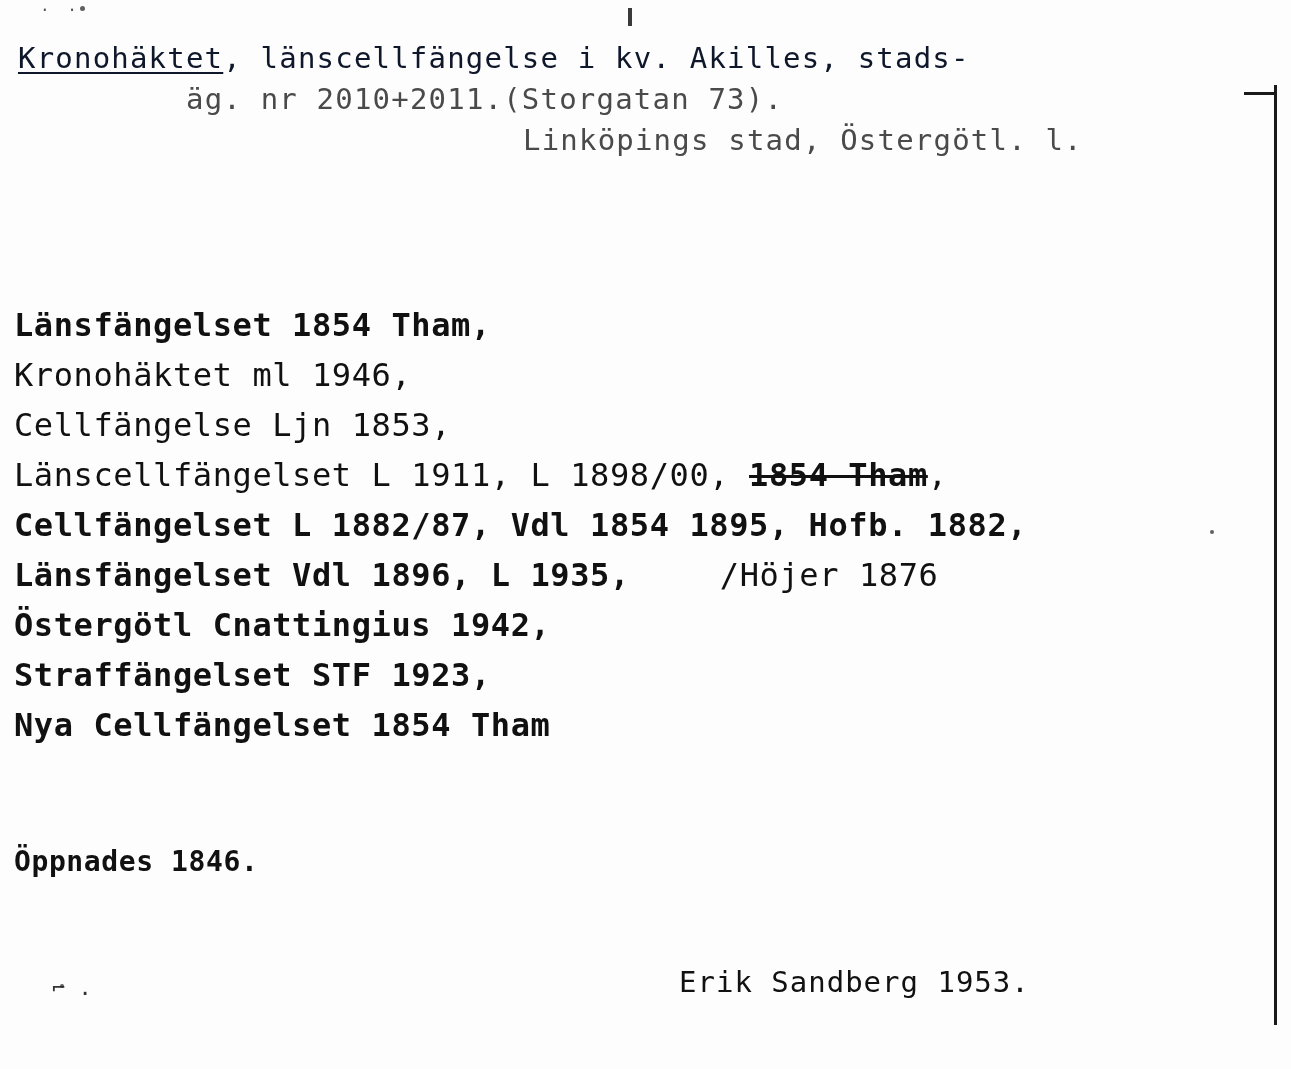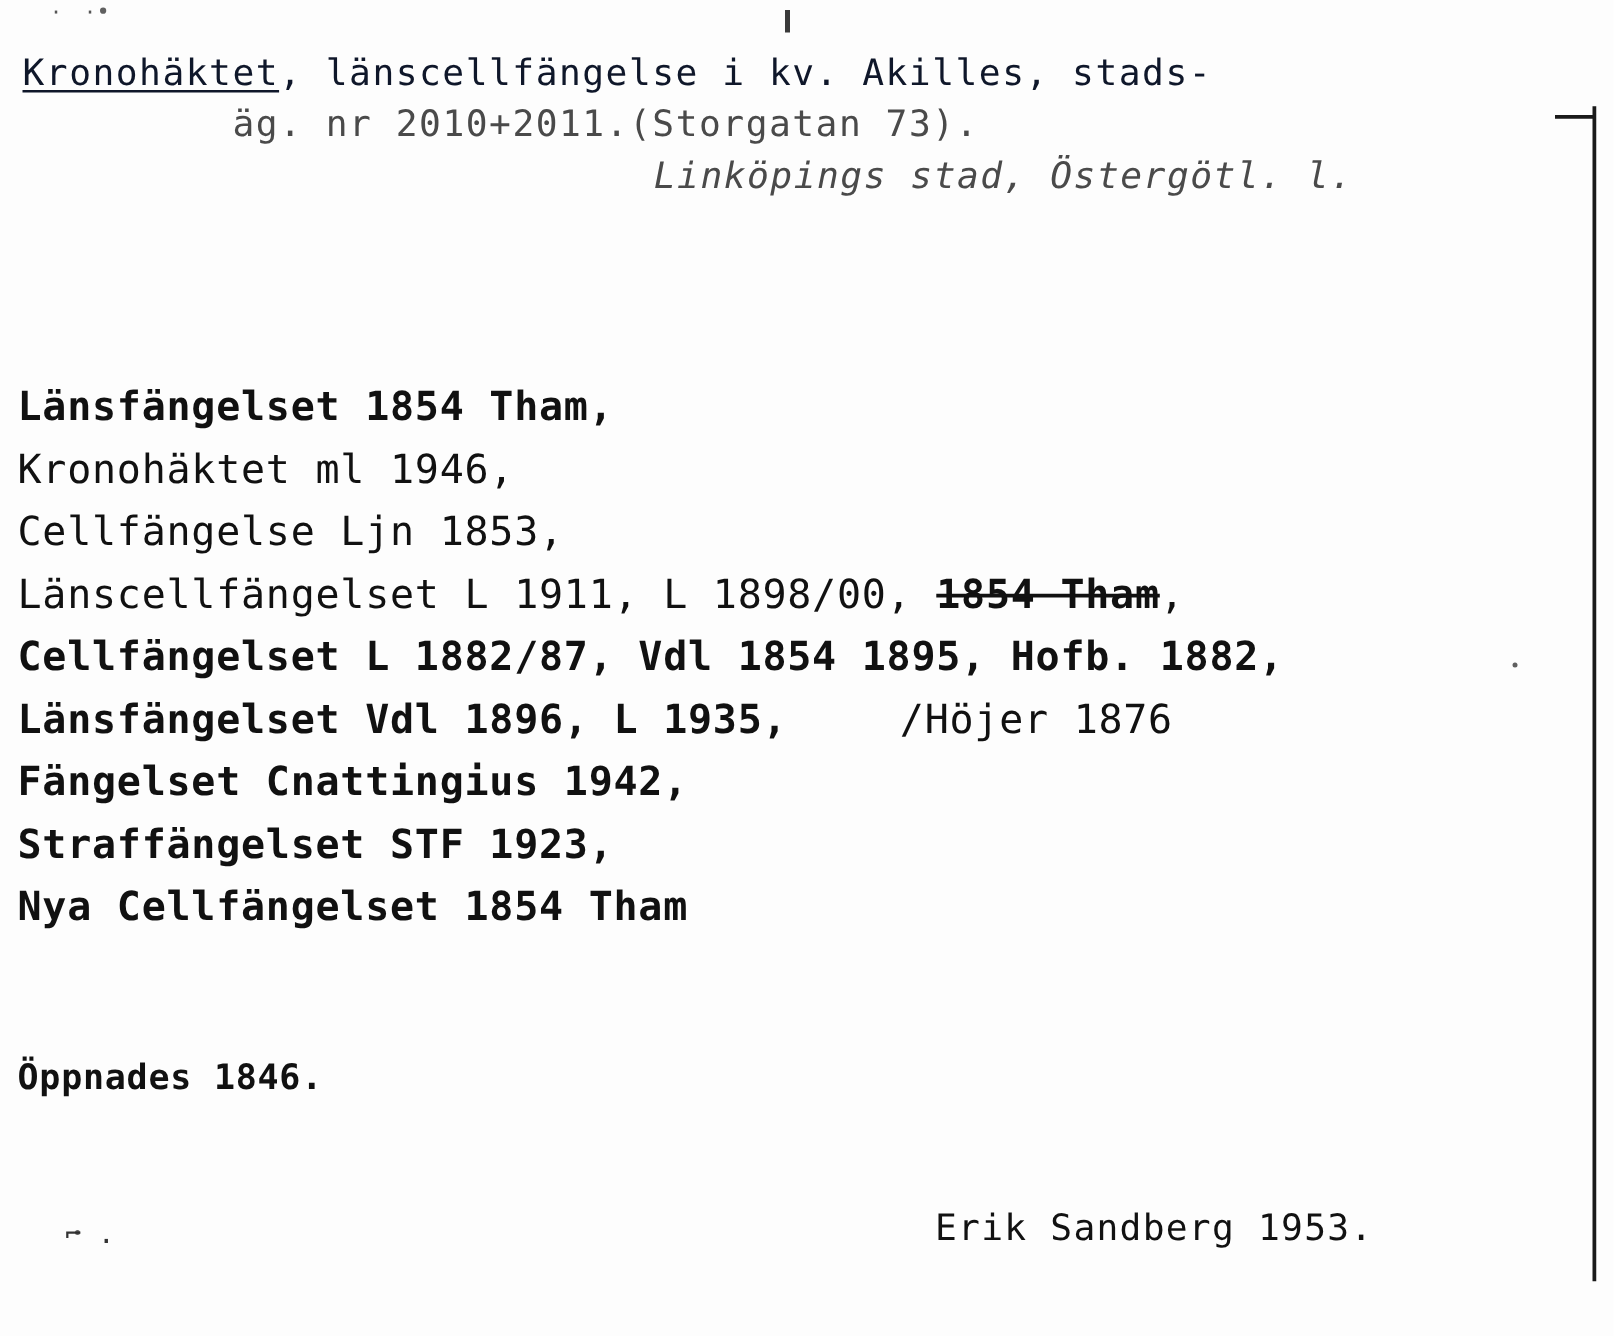--- a/index.html
+++ b/index.html
@@ -55,21 +55,21 @@
     width: 1240px;
   }
   .hline {
     font-size: 29px;
     line-height: 41px;
     letter-spacing: 1.2px;
     white-space: pre;
   }
   .hline.l1 { color: #0f172a; }
   .hline.l2 { padding-left: 168px; }
-  .hline.l3 { padding-left: 505px; font-style: italic; }
+  .hline.l3 { padding-left: 505px; }
   .underlined {
     text-decoration: underline;
     text-decoration-thickness: 2px;
     text-underline-offset: 4px;
   }
   .faded { color: #4a4a4a; }
 
   
   .list {
     position: absolute;
@@ -96,21 +96,21 @@
     left: 14px;
     top: 845px;
     font-size: 28px;
     letter-spacing: .6px;
     white-space: pre;
     font-weight: bold;
   }
 
   .signature {
     position: absolute;
-    left: 748px;
+    left: 679px;
     top: 965px;
     font-size: 29px;
     letter-spacing: 1px;
     white-space: pre;
   }
 
   .corner-mark {
     position: absolute;
     left: 52px;
     top: 975px;
@@ -153,21 +153,21 @@
     <div class="hline l3 faded">Linköpings stad, Östergötl. l.</div>
   </div>
 
   <div class="list">
     <div class="row bold"><span>Länsfängelset 1854 Tham,</span></div>
     <div class="row"><span>Kronohäktet ml 1946,</span></div>
     <div class="row"><span>Cellfängelse Ljn 1853,</span></div>
     <div class="row"><span>Länscellfängelset L 1911, L 1898/00, </span><span class="strike">1854 Tham</span><span>,</span></div>
     <div class="row bold"><span>Cellfängelset L 1882/87, Vdl 1854 1895, Hofb. 1882,</span></div>
     <div class="row bold"><span>Länsfängelset Vdl 1896, L 1935,</span><span class="indent-right" style="padding-left:90px;font-weight:normal;">/Höjer 1876</span></div>
-    <div class="row bold"><span>Fängelset Cnattingius 1942,</span></div>
+    <div class="row bold"><span>Östergötl Cnattingius 1942,</span></div>
     <div class="row bold"><span>Straffängelset STF 1923,</span></div>
     <div class="row bold"><span>Nya Cellfängelset 1854 Tham</span></div>
   </div>
 
   <div class="opened">Öppnades 1846.</div>
 
   <div class="corner-mark">⌐ .</div>
 
   <div class="signature">Erik Sandberg 1953.</div>
 

